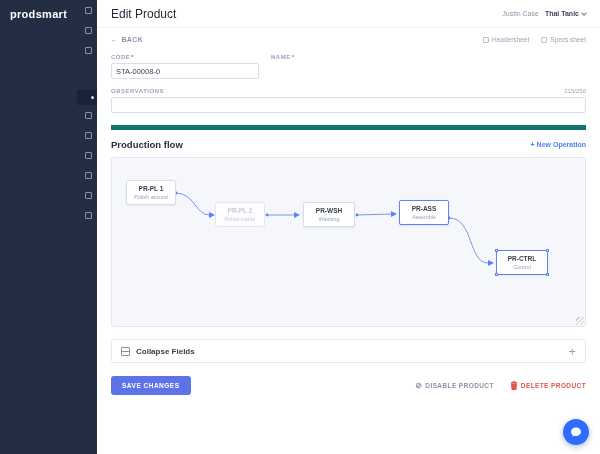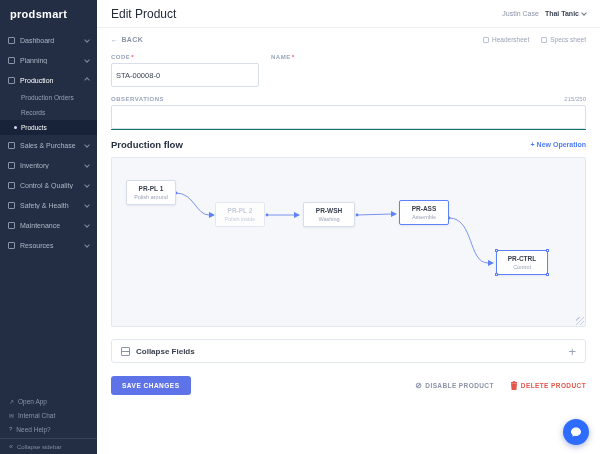--- a/index.html
+++ b/index.html
@@ -1,21 +1,21 @@
 <!DOCTYPE html>
 <html><head>
 <meta charset="utf-8">
 <style>
   * { margin:0; padding:0; box-sizing:border-box; }
   html,body { width:600px; height:454px; overflow:hidden; }
   body { font-family:"Liberation Sans", sans-serif; background:#fff; color:#333; }
   .app { display:flex; width:600px; height:454px; }
 
   
-  .sidebar { width:97px; background:#232e44; color:#aeb6c6; display:flex; flex-direction:column; flex-shrink:0; }
+  .sidebar { width:97px; background:#232e44; color:#aeb6c6; display:flex; flex-direction:row; flex-shrink:0; }
   .logo { color:#fff; font-weight:bold; font-size:11px; padding:8px 10px 10px; letter-spacing:.3px; }
   .nav-item { height:20px; display:flex; align-items:center; padding:0 8px; font-size:7px; cursor:pointer; white-space:nowrap; }
   .nav-item .nav-label { flex:1; overflow:hidden; text-overflow:ellipsis; }
   .nav-icon { width:7px; height:7px; border:1px solid #8a94a6; border-radius:1px; margin-right:5px; flex-shrink:0; }
   .chev { width:4px; height:4px; border-right:1px solid #7f8aa0; border-bottom:1px solid #7f8aa0; transform:rotate(45deg); margin-left:3px; flex-shrink:0; }
   .chev.up { transform:rotate(-135deg); }
   .nav-item.open { color:#fff; }
   .sub-item { height:15px; display:flex; align-items:center; padding-left:21px; font-size:6.5px; color:#97a1b4; cursor:pointer; white-space:nowrap; }
   .sub-item.active { background:#18233a; color:#fff; }
   .sub-item.active .dot { width:3px; height:3px; border-radius:50%; background:#cfd9f7; margin-right:4px; margin-left:-7px; }
@@ -36,29 +36,29 @@
   .content { padding:8px 14px 0; flex:1; }
   .back-row { display:flex; align-items:center; }
   .back-link { font-size:7px; font-weight:bold; letter-spacing:.4px; color:#8a93a6; cursor:pointer; display:flex; align-items:center; gap:3px; }
   .sheet-links { margin-left:auto; display:flex; gap:12px; }
   .sheet-link { font-size:6.5px; color:#9aa3b5; display:flex; align-items:center; gap:3px; cursor:pointer; }
   .sheet-icon { width:6px; height:6px; border:1px solid #b9c1d0; border-radius:1px; }
 
   .fields-row { display:flex; gap:12px; margin-top:11px; }
   .field label { display:block; font-size:6px; letter-spacing:.5px; color:#9aa5ba; font-weight:bold; }
   .req { color:#e4564a; margin-left:1px; font-size:6px; }
-  .field input { margin-top:3px; height:24px; border:1px solid #d9dee8; border-radius:2px; font-size:7.5px; padding:0 4px; color:#3a4353; font-family:"Liberation Sans", sans-serif; display:block; }
+  .field input { margin-top:3px; height:16px; border:1px solid #d9dee8; border-radius:2px; font-size:7.5px; padding:0 4px; color:#3a4353; font-family:"Liberation Sans", sans-serif; display:block; }
   .code-input { width:148px; }
   .name-input { width:162px; }
   .obs-field { margin-top:9px; }
   .obs-head { display:flex; align-items:flex-end; }
   .counter { margin-left:auto; font-size:6px; color:#9aa5ba; }
   .obs-input { width:100%; height:20px; }
 
-  .flow-section { margin-top:0; border-top:1px solid #0f766e; padding-top:9px; }
+  .flow-section { margin-top:12px; border-top:5px solid #0f766e; padding-top:9px; }
   .flow-header { display:flex; align-items:center; }
   .flow-title { font-size:9.5px; font-weight:bold; color:#27303f; }
   .new-op { margin-left:auto; font-size:7px; color:#4f7df9; font-weight:bold; cursor:pointer; }
 
   .canvas { position:relative; margin-top:7px; height:170px; background:#f5f7fb; border:1px solid #e2e7f0; border-radius:2px; overflow:hidden; }
   .edges { position:absolute; inset:0; width:100%; height:100%; pointer-events:none; }
   .node { position:absolute; width:50px; background:#fff; border:1px solid #d6dce8; border-radius:2px; box-shadow:0 1px 2px rgba(20,40,80,.08); text-align:center; padding:4px 2px; cursor:pointer; }
   .node .ncode { font-size:6.5px; font-weight:bold; color:#39404e; }
   .node .nsub { font-size:5.5px; color:#9aa3b5; margin-top:2px; }
   .node.disabled { border-color:#e3e7ef; background:#fdfdfe; box-shadow:none; }

